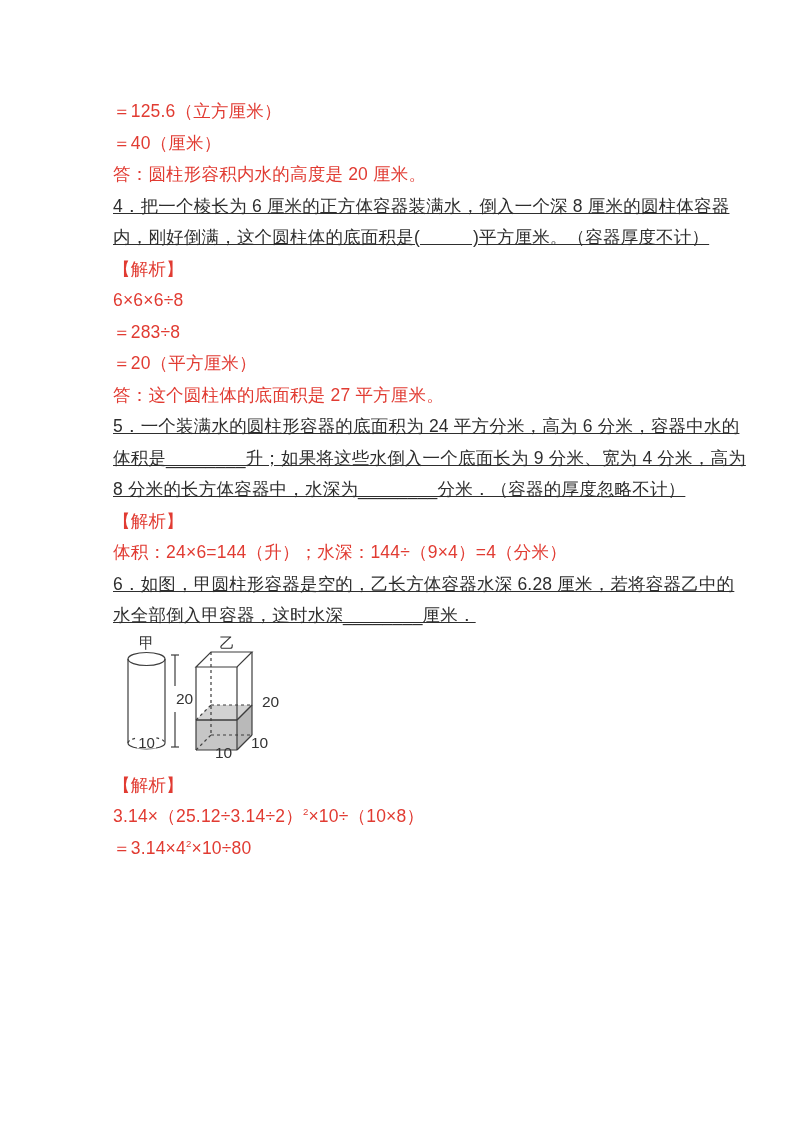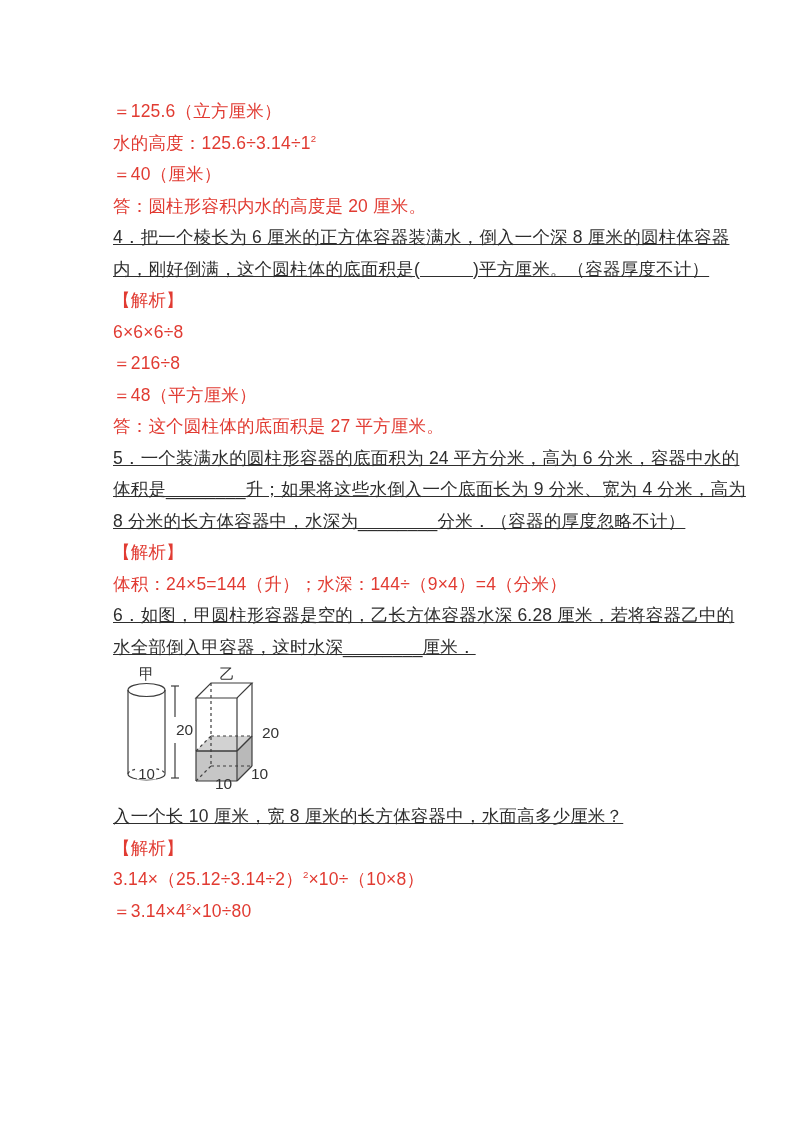--- a/index.html
+++ b/index.html
@@ -43,35 +43,34 @@
     fill: #333333;
   }
 </style>
 </head>
 <body style="background: rgb(255, 255, 255);">
 
 <div class="doc">
 
   <div id="lines-before">
       <p class="doc-line red"><span>＝125.6（立方厘米）</span></p>
-      <p class="doc-line red"><span>水的高度：125.6÷3.14÷1</span><sup>2</sup></p>
       <p class="doc-line red"><span>＝40（厘米）</span></p>
       <p class="doc-line red"><span>答：圆柱形容积内水的高度是 20 厘米。</span></p>
       <p class="doc-line black"><span>4．把一个棱长为 6 厘米的正方体容器装满水，倒入一个深 8 厘米的圆柱体容器</span></p>
       <p class="doc-line black"><span>内，刚好倒满，这个圆柱体的底面积是(　　　)平方厘米。（容器厚度不计）</span></p>
       <p class="doc-line red"><span>【解析】</span></p>
       <p class="doc-line red"><span>6×6×6÷8</span></p>
-      <p class="doc-line red"><span>＝216÷8</span></p>
-      <p class="doc-line red"><span>＝48（平方厘米）</span></p>
+      <p class="doc-line red"><span>＝283÷8</span></p>
+      <p class="doc-line red"><span>＝20（平方厘米）</span></p>
       <p class="doc-line red"><span>答：这个圆柱体的底面积是 27 平方厘米。</span></p>
       <p class="doc-line black"><span>5．一个装满水的圆柱形容器的底面积为 24 平方分米，高为 6 分米，容器中水的</span></p>
       <p class="doc-line black"><span>体积是________升；如果将这些水倒入一个底面长为 9 分米、宽为 4 分米，高为</span></p>
       <p class="doc-line black"><span>8 分米的长方体容器中，水深为________分米．（容器的厚度忽略不计）</span></p>
       <p class="doc-line red"><span>【解析】</span></p>
-      <p class="doc-line red"><span>体积：24×5=144（升）；水深：144÷（9×4）=4（分米）</span></p>
+      <p class="doc-line red"><span>体积：24×6=144（升）；水深：144÷（9×4）=4（分米）</span></p>
       <p class="doc-line black"><span>6．如图，甲圆柱形容器是空的，乙长方体容器水深 6.28 厘米，若将容器乙中的</span></p>
       <p class="doc-line black"><span>水全部倒入甲容器，这时水深________厘米．</span></p>
     </div>
 
   <div class="figure-wrap">
     <svg width="175" height="133" viewBox="0 0 175 133">
 
       <g stroke="#3d3d3d" stroke-width="1.2" fill="none">
         <ellipse cx="28.5" cy="24" rx="18.5" ry="6.5"></ellipse>
         <line x1="10" y1="24" x2="10" y2="108"></line>
@@ -119,19 +118,18 @@
         <line x1="93" y1="70" x2="134" y2="70" stroke-dasharray="3,3"></line>
       </g>
       <text x="109" y="13" font-size="15" text-anchor="middle">乙</text>
       <text x="144" y="72" font-size="15.5">20</text>
       <text x="133" y="113" font-size="15.5">10</text>
       <text x="97" y="123" font-size="15.5">10</text>
     </svg>
   </div>
 
   <div id="lines-after">
-      <p class="doc-line black"><span>入一个长 10 厘米，宽 8 厘米的长方体容器中，水面高多少厘米？</span></p>
       <p class="doc-line red"><span>【解析】</span></p>
       <p class="doc-line red"><span>3.14×（25.12÷3.14÷2）</span><sup>2</sup><span>×10÷（10×8）</span></p>
       <p class="doc-line red"><span>＝3.14×4</span><sup>2</sup><span>×10÷80</span></p>
     </div>
 
 </div>
 
 </body></html>

